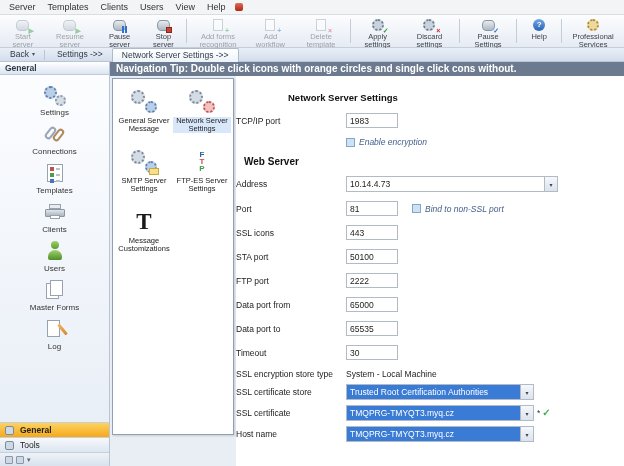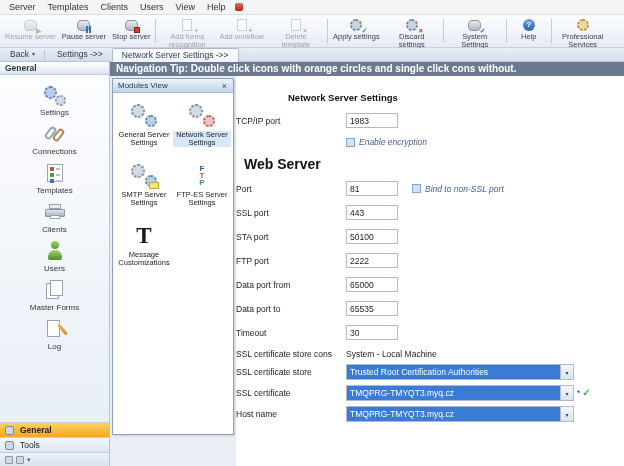--- a/index.html
+++ b/index.html
@@ -112,34 +112,34 @@
   .mg .env{position:absolute;right:-2px;bottom:-2px;width:10px;height:7px;background:#f7e08a;border:1px solid #c9a93f;}
   .ftpstack{display:flex;flex-direction:column;align-items:center;}
   .ftpstack span{font-size:8px;line-height:7px;font-weight:bold;}
   .ftpstack .f{color:#2e5fa3;} .ftpstack .t{color:#c0504d;} .ftpstack .p{color:#3f9e4d;}
   .bigT{font-family:"Liberation Serif",serif;font-size:23px;line-height:23px;font-weight:bold;color:#1a1a1a;}
 
   
   .formarea{position:absolute;left:126px;top:0;right:0;bottom:0;background:#fff;overflow:hidden;
             font-size:8.5px;color:#222;}
   .form-title{margin:16px 0 10px 52px;font-size:9.5px;font-weight:bold;color:#111;}
-  .sechead{margin:5px 0 9px 8px;font-size:14px;font-weight:bold;color:#111;}
+  .sechead{margin:5px 0 9px 8px;font-size:10px;font-weight:bold;color:#111;}
   .frow{display:flex;align-items:center;margin:0 0 9px 0;}
   .frow.tight{margin-bottom:5px;}
   .flabel{width:102px;text-align:left;margin-right:8px;color:#222;flex:none;}
   .fspacer{width:110px;flex:none;}
   input.fin{height:15px;width:52px;border:1px solid #b2bac6;font-size:8.5px;padding:0 3px;
             font-family:"Liberation Sans",sans-serif;color:#222;}
   .combo{display:flex;height:16px;border:1px solid #b2bac6;background:#fff;}
   .combo .ctext{flex:1;line-height:14px;padding:0 3px;white-space:nowrap;overflow:hidden;}
   .combo .cbtn{width:13px;border-left:1px solid #b2bac6;background:linear-gradient(#f5f8fb,#dce3ec);
                display:flex;align-items:center;justify-content:center;font-size:6px;color:#3a4656;flex:none;}
   .combo.sel .ctext{background:#3a7bd5;color:#fff;}
   .combo.w-address{width:212px;}
-  .combo.w-big{width:228px;}
+  .combo.w-big{width:188px;}
   .chk{width:9px;height:9px;border:1px solid #7fa8cc;background:#cfe2f3;display:inline-block;margin-right:4px;flex:none;}
   .chklabel{color:#44618a;font-style:italic;}
   .bindwrap{display:flex;align-items:center;margin-left:14px;justify-content:flex-end;}
   .star{margin-left:3px;color:#333;}
   .vcheck{color:#3fae49;font-weight:bold;font-size:10px;margin-left:2px;line-height:10px;}
 </style>
 </head>
 <body>
 
 <div class="window">
@@ -153,20 +153,27 @@
     <span class="menu-item">Help</span>
     <span class="menu-accent"></span>
   </div>
 
   <div class="toolbar">
     <div class="tb-btn disabled">
       <span class="tbi">
           <span class="cyl"></span>
           <span class="badge green">▶</span>
         </span>
+      <span class="tb-label">Start server</span>
+    </div>
+    <div class="tb-btn disabled">
+      <span class="tbi">
+          <span class="cyl"></span>
+          <span class="badge green">▶</span>
+        </span>
       <span class="tb-label">Resume server</span>
     </div>
     <div class="tb-btn">
       <span class="tbi">
           <span class="cyl"></span>
           <span class="pause-bars">
             <i></i>
             <i></i>
           </span>
         </span>
@@ -215,21 +222,21 @@
           <span class="badge red">×</span>
         </span>
       <span class="tb-label">Discard settings</span>
     </div>
     <span class="tb-sep"></span>
     <div class="tb-btn">
       <span class="tbi">
           <span class="cyl"></span>
           <span class="badge blue">✓</span>
         </span>
-      <span class="tb-label">System Settings</span>
+      <span class="tb-label">Pause Settings</span>
     </div>
     <span class="tb-sep"></span>
     <div class="tb-btn">
       <span class="tbi">
           <span class="help-circ">?</span>
         </span>
       <span class="tb-label">Help</span>
     </div>
     <span class="tb-sep"></span>
     <div class="tb-btn">
@@ -341,33 +348,29 @@
       <span class="strip-ic"></span>
       <span>▾</span>
     </div>
   </div>
 
   <div class="navtip">Navigation Tip: Double click icons with orange circles and single click cons without.</div>
 
   <div class="content">
 
     <div class="modules">
-      <div class="mp-header">
-        <span class="mp-title">Modules View</span>
-        <span class="mp-close">×</span>
-      </div>
       <div class="mp-body">
         <div class="mp-item">
           <span class="mic">
               <span class="mg">
                 <span class="mga"></span>
                 <span class="mgb"></span>
               </span>
             </span>
-          <span class="mlabel">General Server Settings</span>
+          <span class="mlabel">General Server Message</span>
         </div>
         <div class="mp-item selected">
           <span class="mic">
               <span class="mg net">
                 <span class="mga"></span>
                 <span class="mgb"></span>
               </span>
             </span>
           <span class="mlabel">Network Server Settings</span>
         </div>
@@ -409,32 +412,39 @@
       </div>
 
       <div class="frow">
         <span class="fspacer"></span>
         <span class="chk"></span>
         <span class="chklabel">Enable encryption</span>
       </div>
 
       <div class="sechead">Web Server</div>
 
+      <div class="frow">
+        <span class="flabel">Address</span>
+        <span class="combo w-address">
+          <span class="ctext">10.14.4.73</span>
+          <span class="cbtn">▾</span>
+        </span>
+      </div>
 
       <div class="frow">
         <span class="flabel">Port</span>
         <input class="fin" value="81" style="">
         <span class="bindwrap">
           <span class="chk"></span>
           <span class="chklabel">Bind to non-SSL port</span>
         </span>
       </div>
 
       <div class="frow">
-        <span class="flabel">SSL port</span>
+        <span class="flabel">SSL icons</span>
         <input class="fin" value="443" style="">
       </div>
 
       <div class="frow">
         <span class="flabel">STA port</span>
         <input class="fin" value="50100" style="">
       </div>
 
       <div class="frow">
         <span class="flabel">FTP port</span>
@@ -450,21 +460,21 @@
         <span class="flabel">Data port to</span>
         <input class="fin" value="65535" style="">
       </div>
 
       <div class="frow">
         <span class="flabel">Timeout</span>
         <input class="fin" value="30" style="">
       </div>
 
       <div class="frow tight">
-        <span class="flabel">SSL certificate store cons</span>
+        <span class="flabel">SSL encryption store type</span>
         <span class="statictext">System - Local Machine</span>
       </div>
 
       <div class="frow tight">
         <span class="flabel">SSL certificate store</span>
         <span class="combo sel w-big">
           <span class="ctext">Trusted Root Certification Authorities</span>
           <span class="cbtn">▾</span>
         </span>
       </div>

